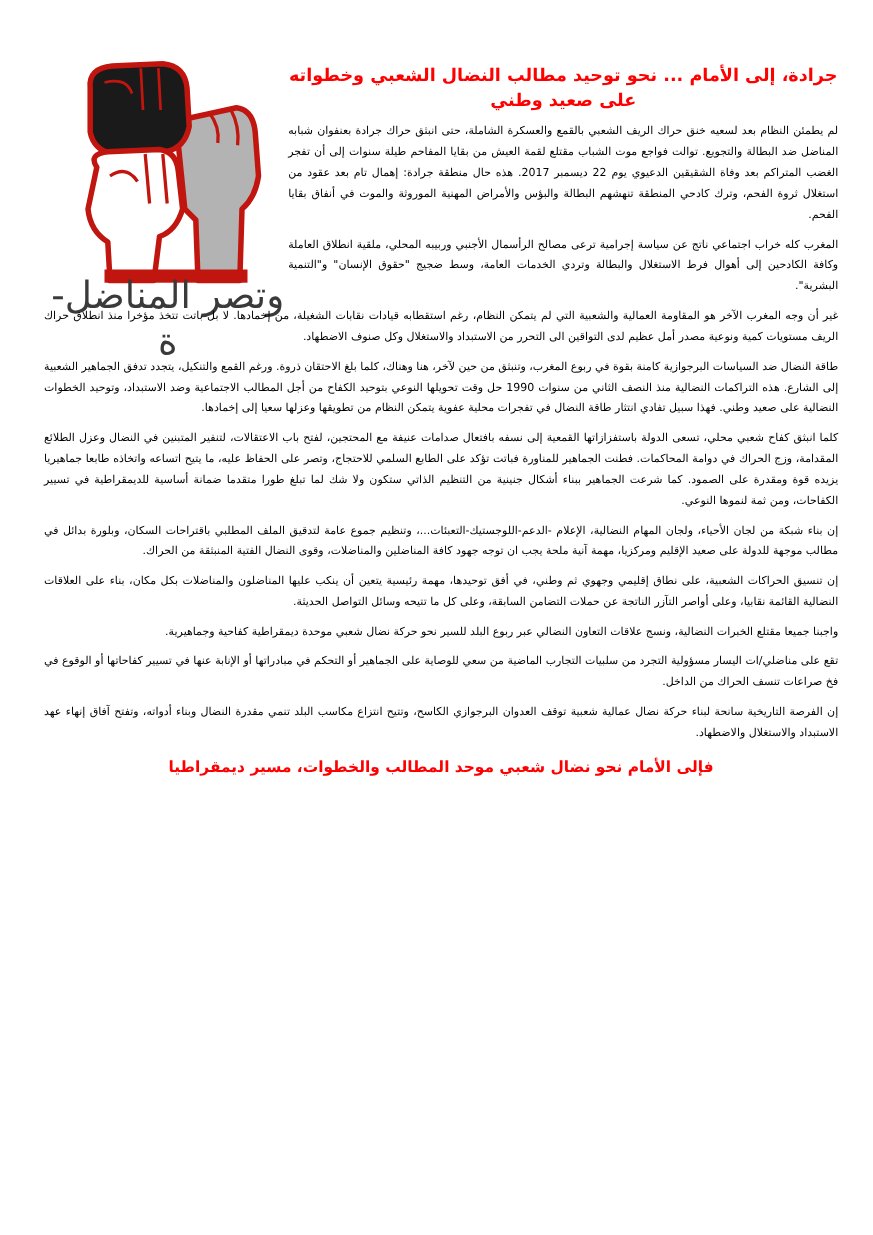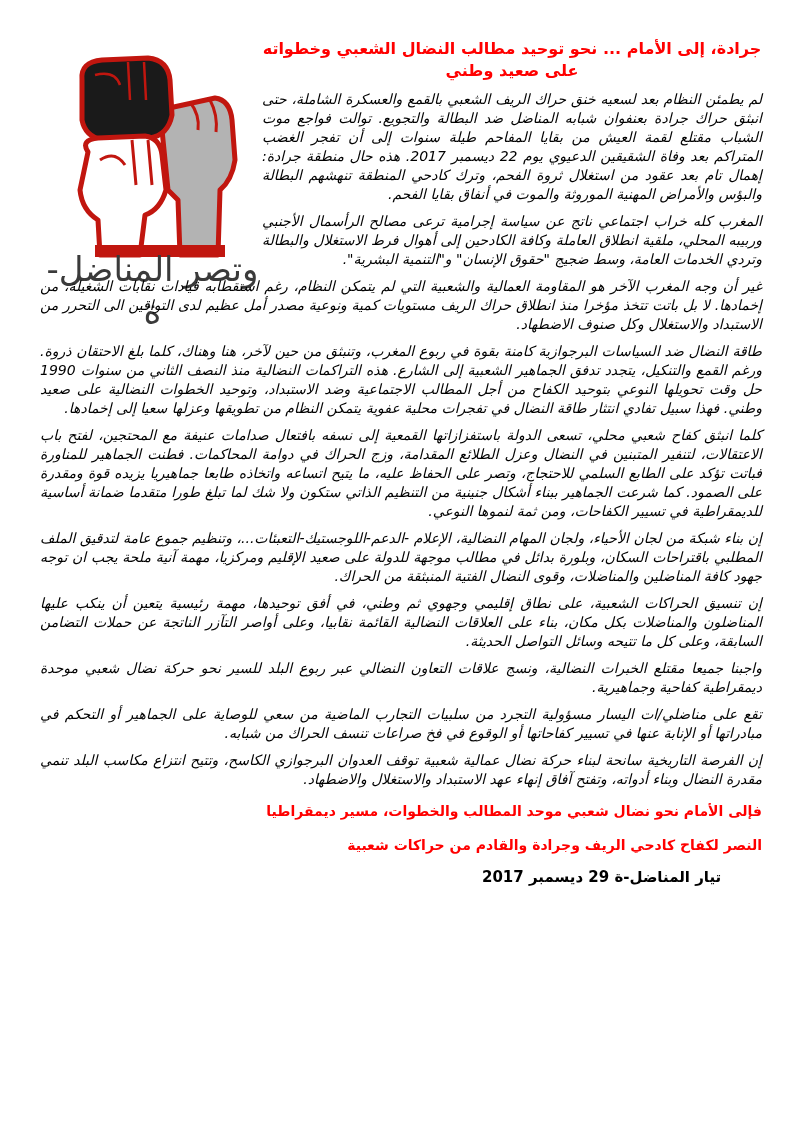--- a/index.html
+++ b/index.html
@@ -11,21 +11,21 @@
       width: 794px;
       height: 1123px;
       position: relative;
       overflow: hidden;
       font-family: "DejaVu Sans", sans-serif;
       color: #000;
     }
     .page {
       position: absolute;
       left: 40px;
-      top: 28px;
+      top: 48px;
       width: 722px;
       direction: rtl;
     }
     .logo {
       position: absolute;
       left: 40px;
       top: 40px;
       width: 225px;
       height: 250px;
     }
@@ -38,30 +38,29 @@
       font-size: 16px;
       line-height: 22px;
       margin: 10px 0 0 0;
       width: 500px;
       margin-right: 0;
       margin-left: auto;
     }
     .para {
       direction: rtl;
       text-align: justify;
-      font-size: 14px;
+      font-size: 10px;
       line-height: 19px;
       margin: 0 0 8px 0;
-      font-style: italic;
     }
     .narrow { width: 500px; margin-left: auto; margin-right: 0; }
     .first-para { margin-top: 8px; }
     .slogan {
       direction: rtl;
-      text-align: right;
+      text-align: center;
       color: #ff0000;
       font-weight: bold;
       font-size: 14px;
       line-height: 20px;
       margin: 12px 0 0 0;
     }
     .slogan + .slogan { margin-top: 14px; }
     .signature {
       direction: rtl;
       text-align: left;
@@ -97,20 +96,18 @@
   <h1 class="title">جرادة، إلى الأمام ... نحو توحيد مطالب النضال الشعبي وخطواته على صعيد وطني</h1>
 
   <p class="para narrow first-para">لم يطمئن النظام بعد لسعيه خنق حراك الريف الشعبي بالقمع والعسكرة الشاملة، حتى انبثق حراك جرادة بعنفوان شبابه المناضل ضد البطالة والتجويع. توالت فواجع موت الشباب مقتلع لقمة العيش من بقايا المفاحم طيلة سنوات إلى أن تفجر الغضب المتراكم بعد وفاة الشقيقين الدعيوي يوم 22 ديسمبر 2017. هذه حال منطقة جرادة: إهمال تام بعد عقود من استغلال ثروة الفحم، وترك كادحي المنطقة تنهشهم البطالة والبؤس والأمراض المهنية الموروثة والموت في أنفاق بقايا الفحم.</p>
   <p class="para narrow">المغرب كله خراب اجتماعي ناتج عن سياسة إجرامية ترعى مصالح الرأسمال الأجنبي وربيبه المحلي، ملقية انطلاق العاملة وكافة الكادحين إلى أهوال فرط الاستغلال والبطالة وتردي الخدمات العامة، وسط ضجيج "حقوق الإنسان" و"التنمية البشرية".</p>
   <p class="para">غير أن وجه المغرب الآخر هو المقاومة العمالية والشعبية التي لم يتمكن النظام، رغم استقطابه قيادات نقابات الشغيلة، من إخمادها. لا بل باتت تتخذ مؤخرا منذ انطلاق حراك الريف مستويات كمية ونوعية مصدر أمل عظيم لدى التواقين الى التحرر من الاستبداد والاستغلال وكل صنوف الاضطهاد.</p>
   <p class="para">طاقة النضال ضد السياسات البرجوازية كامنة بقوة في ربوع المغرب، وتنبثق من حين لآخر، هنا وهناك، كلما بلغ الاحتقان ذروة. ورغم القمع والتنكيل، يتجدد تدفق الجماهير الشعبية إلى الشارع. هذه التراكمات النضالية منذ النصف الثاني من سنوات 1990 حل وقت تحويلها النوعي بتوحيد الكفاح من أجل المطالب الاجتماعية وضد الاستبداد، وتوحيد الخطوات النضالية على صعيد وطني. فهذا سبيل تفادي انتثار طاقة النضال في تفجرات محلية عفوية يتمكن النظام من تطويقها وعزلها سعيا إلى إخمادها.</p>
   <p class="para">كلما انبثق كفاح شعبي محلي، تسعى الدولة باستفزازاتها القمعية إلى نسفه بافتعال صدامات عنيفة مع المحتجين، لفتح باب الاعتقالات، لتنفير المتبنين في النضال وعزل الطلائع المقدامة، وزج الحراك في دوامة المحاكمات. فطنت الجماهير للمناورة فباتت تؤكد على الطابع السلمي للاحتجاج، وتصر على الحفاظ عليه، ما يتيح اتساعه واتخاذه طابعا جماهيريا يزيده قوة ومقدرة على الصمود. كما شرعت الجماهير ببناء أشكال جنينية من التنظيم الذاتي ستكون ولا شك لما تبلغ طورا متقدما ضمانة أساسية للديمقراطية في تسيير الكفاحات، ومن ثمة لنموها النوعي.</p>
   <p class="para">إن بناء شبكة من لجان الأحياء، ولجان المهام النضالية، الإعلام -الدعم-اللوجستيك-التعبئات...، وتنظيم جموع عامة لتدقيق الملف المطلبي باقتراحات السكان، وبلورة بدائل في مطالب موجهة للدولة على صعيد الإقليم ومركزيا، مهمة آنية ملحة يجب ان توجه جهود كافة المناضلين والمناضلات، وقوى النضال الفتية المنبثقة من الحراك.</p>
   <p class="para">إن تنسيق الحراكات الشعبية، على نطاق إقليمي وجهوي ثم وطني، في أفق توحيدها، مهمة رئيسية يتعين أن ينكب عليها المناضلون والمناضلات بكل مكان، بناء على العلاقات النضالية القائمة نقابيا، وعلى أواصر التآزر الناتجة عن حملات التضامن السابقة، وعلى كل ما تتيحه وسائل التواصل الحديثة.</p>
   <p class="para">واجبنا جميعا مقتلع الخبرات النضالية، ونسج علاقات التعاون النضالي عبر ربوع البلد للسير نحو حركة نضال شعبي موحدة ديمقراطية كفاحية وجماهيرية.</p>
-  <p class="para">تقع على مناضلي/ات اليسار مسؤولية التجرد من سلبيات التجارب الماضية من سعي للوصاية على الجماهير أو التحكم في مبادراتها أو الإنابة عنها في تسيير كفاحاتها أو الوقوع في فخ صراعات تنسف الحراك من شبابه.</p>
+  <p class="para">تقع على مناضلي/ات اليسار مسؤولية التجرد من سلبيات التجارب الماضية من سعي للوصاية على الجماهير أو التحكم في مبادراتها أو الإنابة عنها في تسيير كفاحاتها أو الوقوع في فخ صراعات تنسف الحراك من الداخل.</p>
   <p class="para">إن الفرصة التاريخية سانحة لبناء حركة نضال عمالية شعبية توقف العدوان البرجوازي الكاسح، وتتيح انتزاع مكاسب البلد تنمي مقدرة النضال وبناء أدواته، وتفتح آفاق إنهاء عهد الاستبداد والاستغلال والاضطهاد.</p>
 
   <p class="slogan">فإلى الأمام نحو نضال شعبي موحد المطالب والخطوات، مسير ديمقراطيا</p>
-  <p class="slogan">النصر لكفاح كادحي الريف وجرادة والقادم من حراكات شعبية</p>
 
-  <div class="signature">تيار المناضل-ة 29 ديسمبر 2017</div>
 </div>
 
 </body></html>

